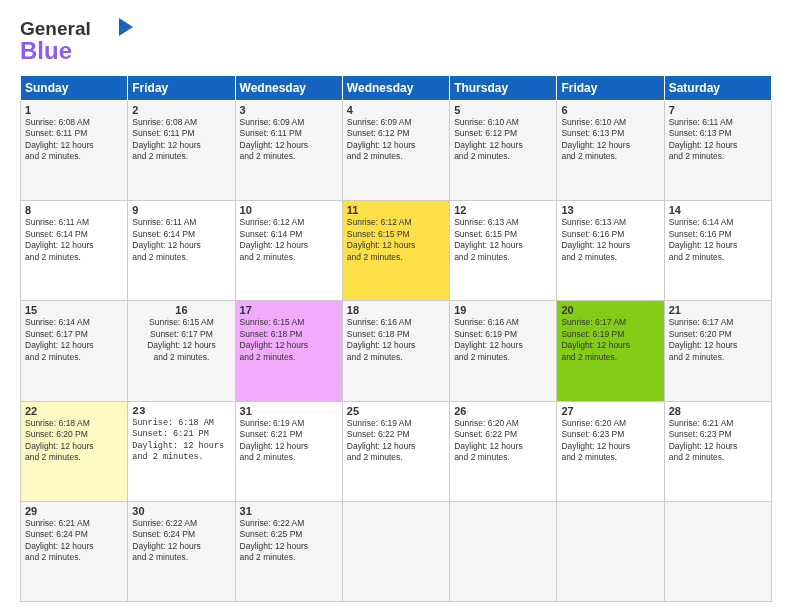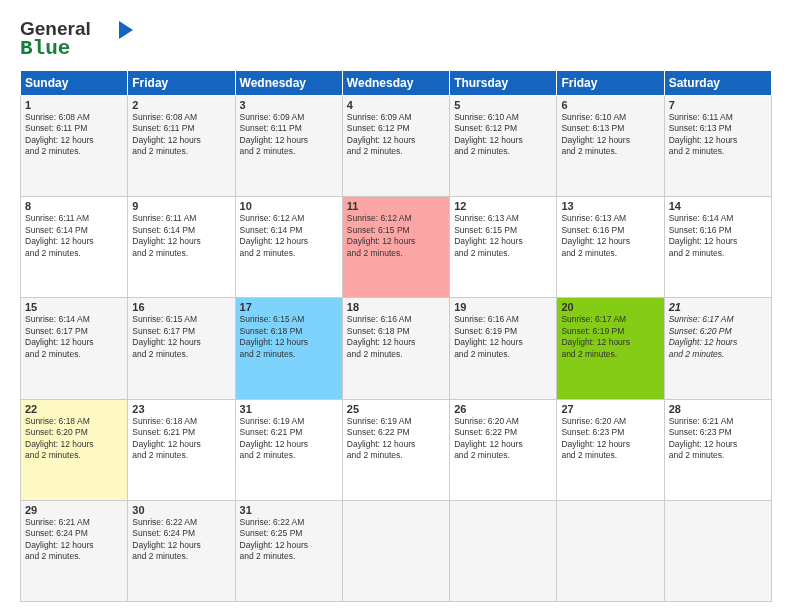--- a/index.html
+++ b/index.html
@@ -23,21 +23,20 @@
       align-items: flex-start;
       margin-bottom: 10px;
     }
     .logo {
       display: flex;
       flex-direction: column;
       align-items: flex-start;
     }
     .logo-row {
       display: flex;
-      align-items: center;
       gap: 25px;
     }
     .title-block {
       text-align: right;
     }
     .title-block h1 {
       font-size: 32px;
       font-weight: bold;
       color: #333;
       line-height: 1.1;
@@ -95,21 +94,21 @@
 </head>
 <body>
 
 <div class="page">
   <div class="header">
     <div class="logo">
       <div class="logo-row">
         <span style="font-size:19px;font-weight:bold;color:#333;">General</span>
         <span style="display:inline-block;width:0;height:0;border-top:9px solid transparent;border-bottom:9px solid transparent;border-left:14px solid #1565c0;margin-left:3px;margin-bottom:-2px;"></span>
       </div>
-      <span style="font-size:21px;font-weight:bold;color:#15803d;margin-top:-3px;font-family:Liberation Mono, monospace;">Blue</span>
+      <span style="font-size:24px;font-weight:bold;color:#8b5cf6;margin-top:-3px;">Blue</span>
     </div>
     <div class="title-block">
       <h1></h1>
       <h2></h2>
     </div>
   </div>
 
   <table class="calendar">
     <thead>
       <tr>
@@ -189,21 +188,21 @@
 Daylight: 12 hours
 and 2 minutes.</div>
           </td>
           <td style="background: rgb(255, 255, 255);">
             <span class="day-num">10</span>
             <div class="day-info" style="white-space: pre-line;">Sunrise: 6:12 AM
 Sunset: 6:14 PM
 Daylight: 12 hours
 and 2 minutes.</div>
           </td>
-          <td style="background: #fca5a5;">
+          <td style="background: #fde047;">
             <span class="day-num">11</span>
             <div class="day-info" style="white-space: pre-line;">Sunrise: 6:12 AM
 Sunset: 6:15 PM
 Daylight: 12 hours
 and 2 minutes.</div>
           </td>
           <td style="background: rgb(255, 255, 255);">
             <span class="day-num">12</span>
             <div class="day-info" style="white-space: pre-line;">Sunrise: 6:13 AM
 Sunset: 6:15 PM
@@ -226,28 +225,28 @@
           </td>
         </tr>
         <tr>
           <td style="background: rgb(245, 245, 245);">
             <span class="day-num">15</span>
             <div class="day-info" style="white-space: pre-line;">Sunrise: 6:14 AM
 Sunset: 6:17 PM
 Daylight: 12 hours
 and 2 minutes.</div>
           </td>
-          <td style="background: rgb(245, 245, 245);">
+          <td style="background: rgb(245, 245, 245); text-align: center;">
             <span class="day-num">16</span>
             <div class="day-info" style="white-space: pre-line;">Sunrise: 6:15 AM
 Sunset: 6:17 PM
 Daylight: 12 hours
 and 2 minutes.</div>
           </td>
-          <td style="background: #7dd3fc;">
+          <td style="background: #f0abfc;">
             <span class="day-num">17</span>
             <div class="day-info" style="white-space: pre-line;">Sunrise: 6:15 AM
 Sunset: 6:18 PM
 Daylight: 12 hours
 and 2 minutes.</div>
           </td>
           <td style="background: rgb(245, 245, 245);">
             <span class="day-num">18</span>
             <div class="day-info" style="white-space: pre-line;">Sunrise: 6:16 AM
 Sunset: 6:18 PM
@@ -261,37 +260,37 @@
 Daylight: 12 hours
 and 2 minutes.</div>
           </td>
           <td style="background: #84cc16;">
             <span class="day-num">20</span>
             <div class="day-info" style="white-space: pre-line;">Sunrise: 6:17 AM
 Sunset: 6:19 PM
 Daylight: 12 hours
 and 2 minutes.</div>
           </td>
-          <td style="background: rgb(245, 245, 245); font-style: italic;">
+          <td style="background: rgb(245, 245, 245);">
             <span class="day-num">21</span>
             <div class="day-info" style="white-space: pre-line;">Sunrise: 6:17 AM
 Sunset: 6:20 PM
 Daylight: 12 hours
 and 2 minutes.</div>
           </td>
         </tr>
         <tr>
           <td style="background: #fef9c3;">
             <span class="day-num">22</span>
             <div class="day-info" style="white-space: pre-line;">Sunrise: 6:18 AM
 Sunset: 6:20 PM
 Daylight: 12 hours
 and 2 minutes.</div>
           </td>
-          <td style="background: rgb(255, 255, 255);">
+          <td style="background: rgb(255, 255, 255); font-family: Liberation Mono, monospace;">
             <span class="day-num">23</span>
             <div class="day-info" style="white-space: pre-line;">Sunrise: 6:18 AM
 Sunset: 6:21 PM
 Daylight: 12 hours
 and 2 minutes.</div>
           </td>
           <td style="background: rgb(255, 255, 255);">
             <span class="day-num">31</span>
             <div class="day-info" style="white-space: pre-line;">Sunrise: 6:19 AM
 Sunset: 6:21 PM

